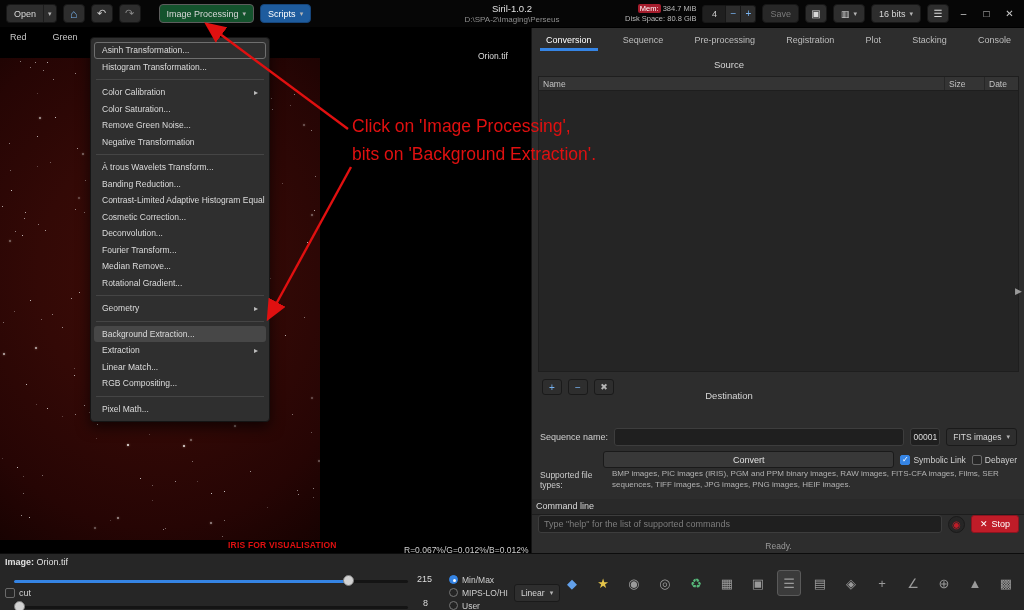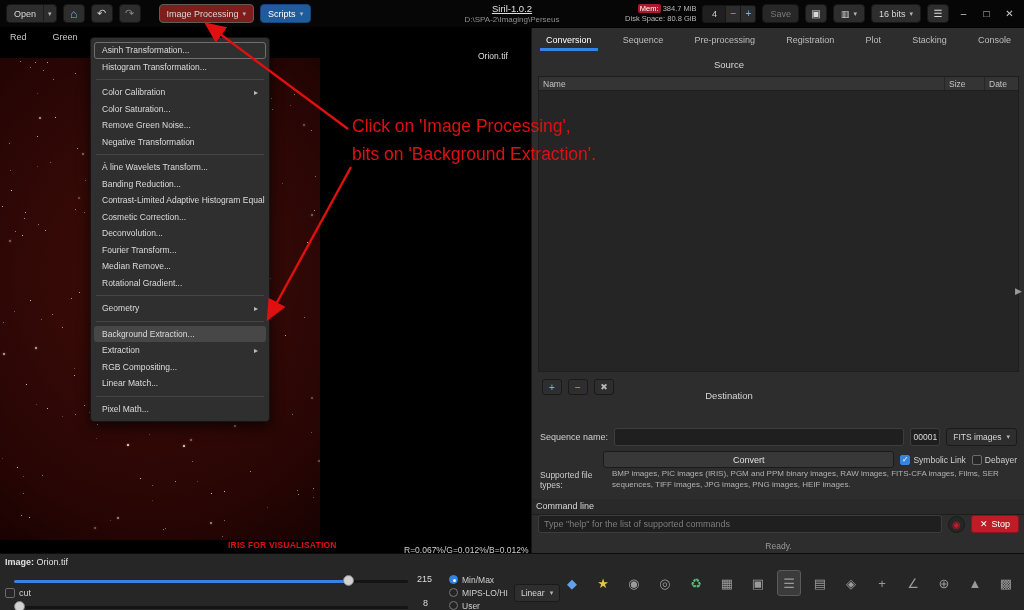--- a/index.html
+++ b/index.html
@@ -13,24 +13,24 @@
   .btn{height:19px;display:inline-flex;align-items:center;gap:4px;padding:0 7px;background:#2d2d2d;
     border:1px solid #171717;border-radius:4px;font-size:9px;color:#d8d8d8;white-space:nowrap;cursor:default;}
   .arrow{font-size:7px;color:#b5b5b5;}
   .split{display:flex;}
   .split-left{border-radius:4px 0 0 4px;border-right:1px solid #1d1d1d;}
   .split-right{border-radius:0 4px 4px 0;border-left:0;padding:0 4px;}
   .icon-btn{width:22px;justify-content:center;padding:0;font-size:10px;}
   #home-btn{color:#78b3f0;font-size:12px;}
   #undo-btn{font-size:11px;color:#cfcfcf;}
   #redo-btn{font-size:11px;color:#8a8a8a;}
-  #imgproc-btn{background:#7f1d1d;border-color:#5d5d5d;}
+  #imgproc-btn{background:#14532d;border-color:#5d5d5d;}
   #scripts-btn{background:#1e5c9e;border-color:#16457a;color:#fff;}
   #title-center{position:absolute;left:50%;top:3px;transform:translateX(-50%);text-align:center;line-height:1.25;z-index:1;}
-  #title-main{font-size:9.5px;color:#e0e0e0;text-decoration:underline;}
+  #title-main{font-size:9.5px;color:#e0e0e0;}
   #title-sub{font-size:8px;color:#8f8f8f;}
   #tb-right{margin-left:auto;display:flex;align-items:center;gap:6px;}
   #mem-block{text-align:right;font-size:7.5px;line-height:1.3;color:#b9b9b9;}
   .mem-badge{background:#a51d2d;color:#fff;border-radius:2px;padding:0 2px;}
   .spin{display:flex;align-items:center;}
   .spin-val{width:24px;height:18px;background:#1f1f1f;border:1px solid #171717;display:flex;
     align-items:center;justify-content:center;font-size:9px;border-radius:3px 0 0 3px;}
   .spin-btn{width:15px;height:18px;background:#2d2d2d;border:1px solid #171717;border-left:0;
     display:flex;align-items:center;justify-content:center;color:#78b3f0;font-size:10px;}
   .spin-btn.last{border-radius:0 3px 3px 0;}
@@ -410,21 +410,21 @@
           <span>Color Saturation...</span>
         </div>
         <div class="menu-item">
           <span>Remove Green Noise...</span>
         </div>
         <div class="menu-item">
           <span>Negative Transformation</span>
         </div>
         <div class="menu-sep"></div>
         <div class="menu-item">
-          <span>À line Wavelets Transform...</span>
+          <span>À trous Wavelets Transform...</span>
         </div>
         <div class="menu-item">
           <span>Banding Reduction...</span>
         </div>
         <div class="menu-item">
           <span>Contrast-Limited Adaptive Histogram Equalization...</span>
         </div>
         <div class="menu-item">
           <span>Cosmetic Correction...</span>
         </div>
@@ -447,24 +447,24 @@
         </div>
         <div class="menu-sep"></div>
         <div class="menu-item highlighted">
           <span>Background Extraction...</span>
         </div>
         <div class="menu-item">
           <span>Extraction</span>
           <span class="submenu-arrow">▸</span>
         </div>
         <div class="menu-item">
+          <span>Linear Match...</span>
+        </div>
+        <div class="menu-item">
           <span>RGB Compositing...</span>
-        </div>
-        <div class="menu-item">
-          <span>Linear Match...</span>
         </div>
         <div class="menu-sep"></div>
         <div class="menu-item">
           <span>Pixel Math...</span>
         </div>
       </div>
   </div>
 
   <svg id="annotation-arrows" width="1024" height="610" viewBox="0 0 1024 610">
     <defs>

